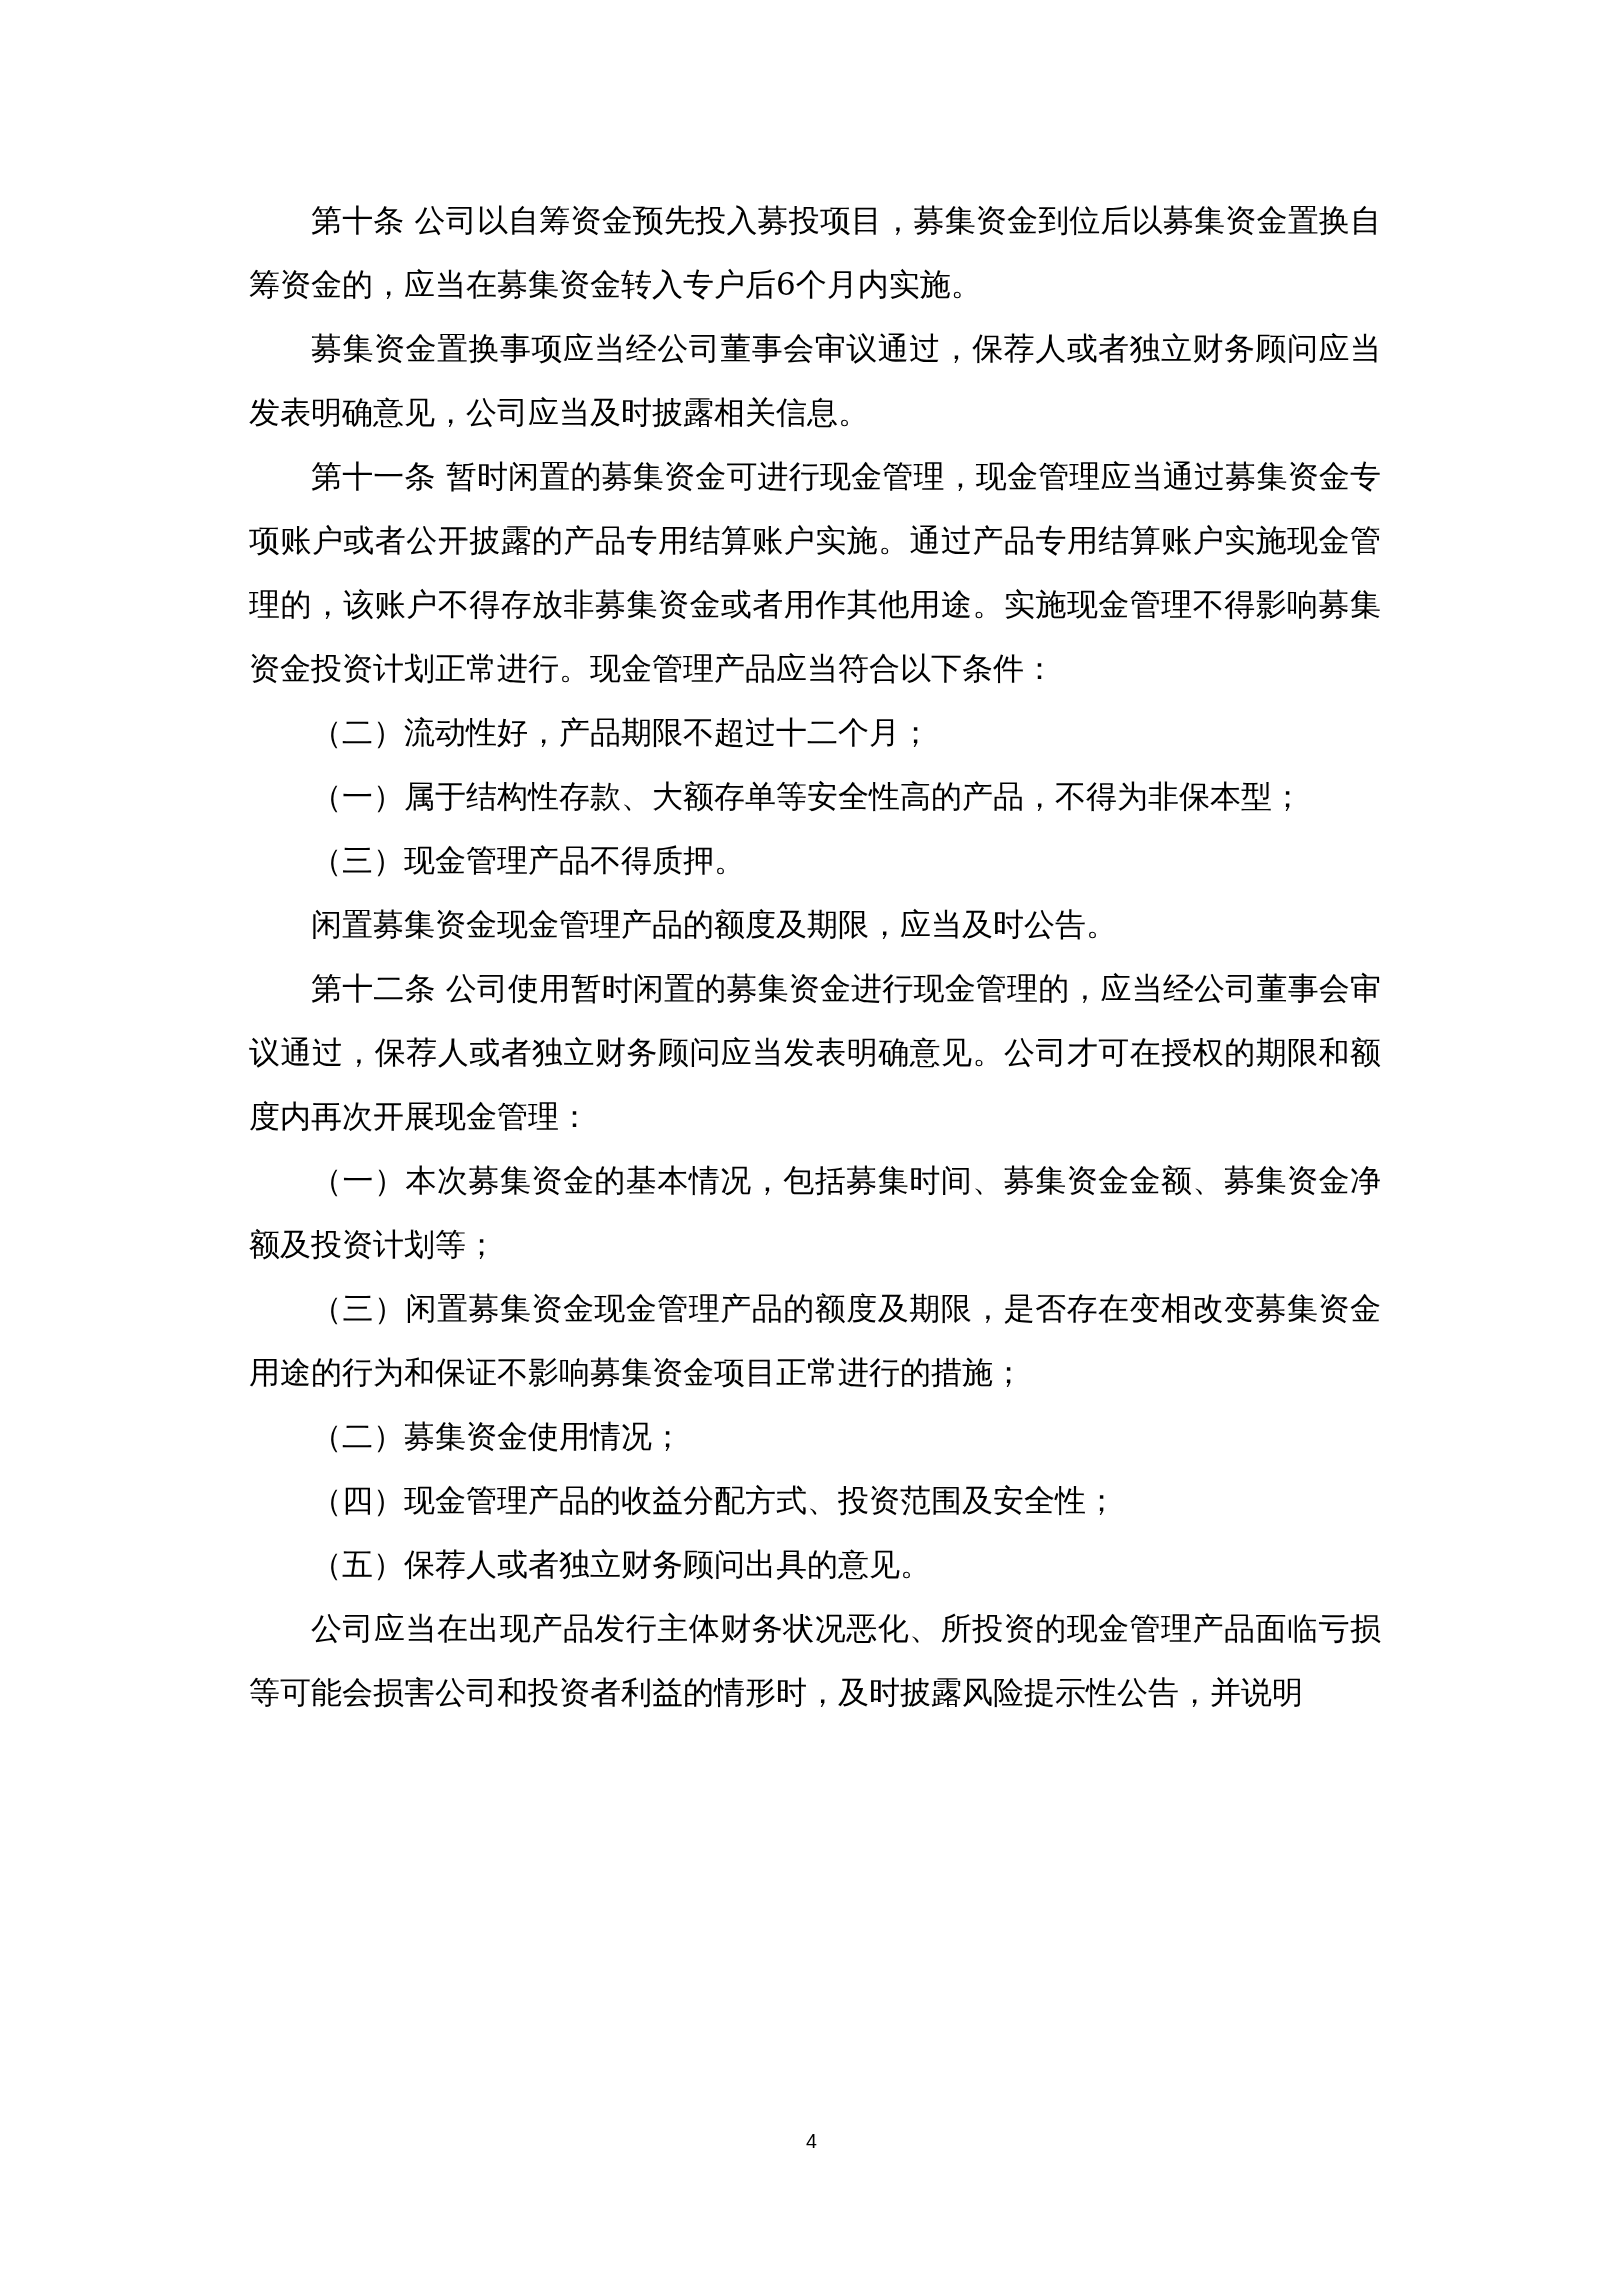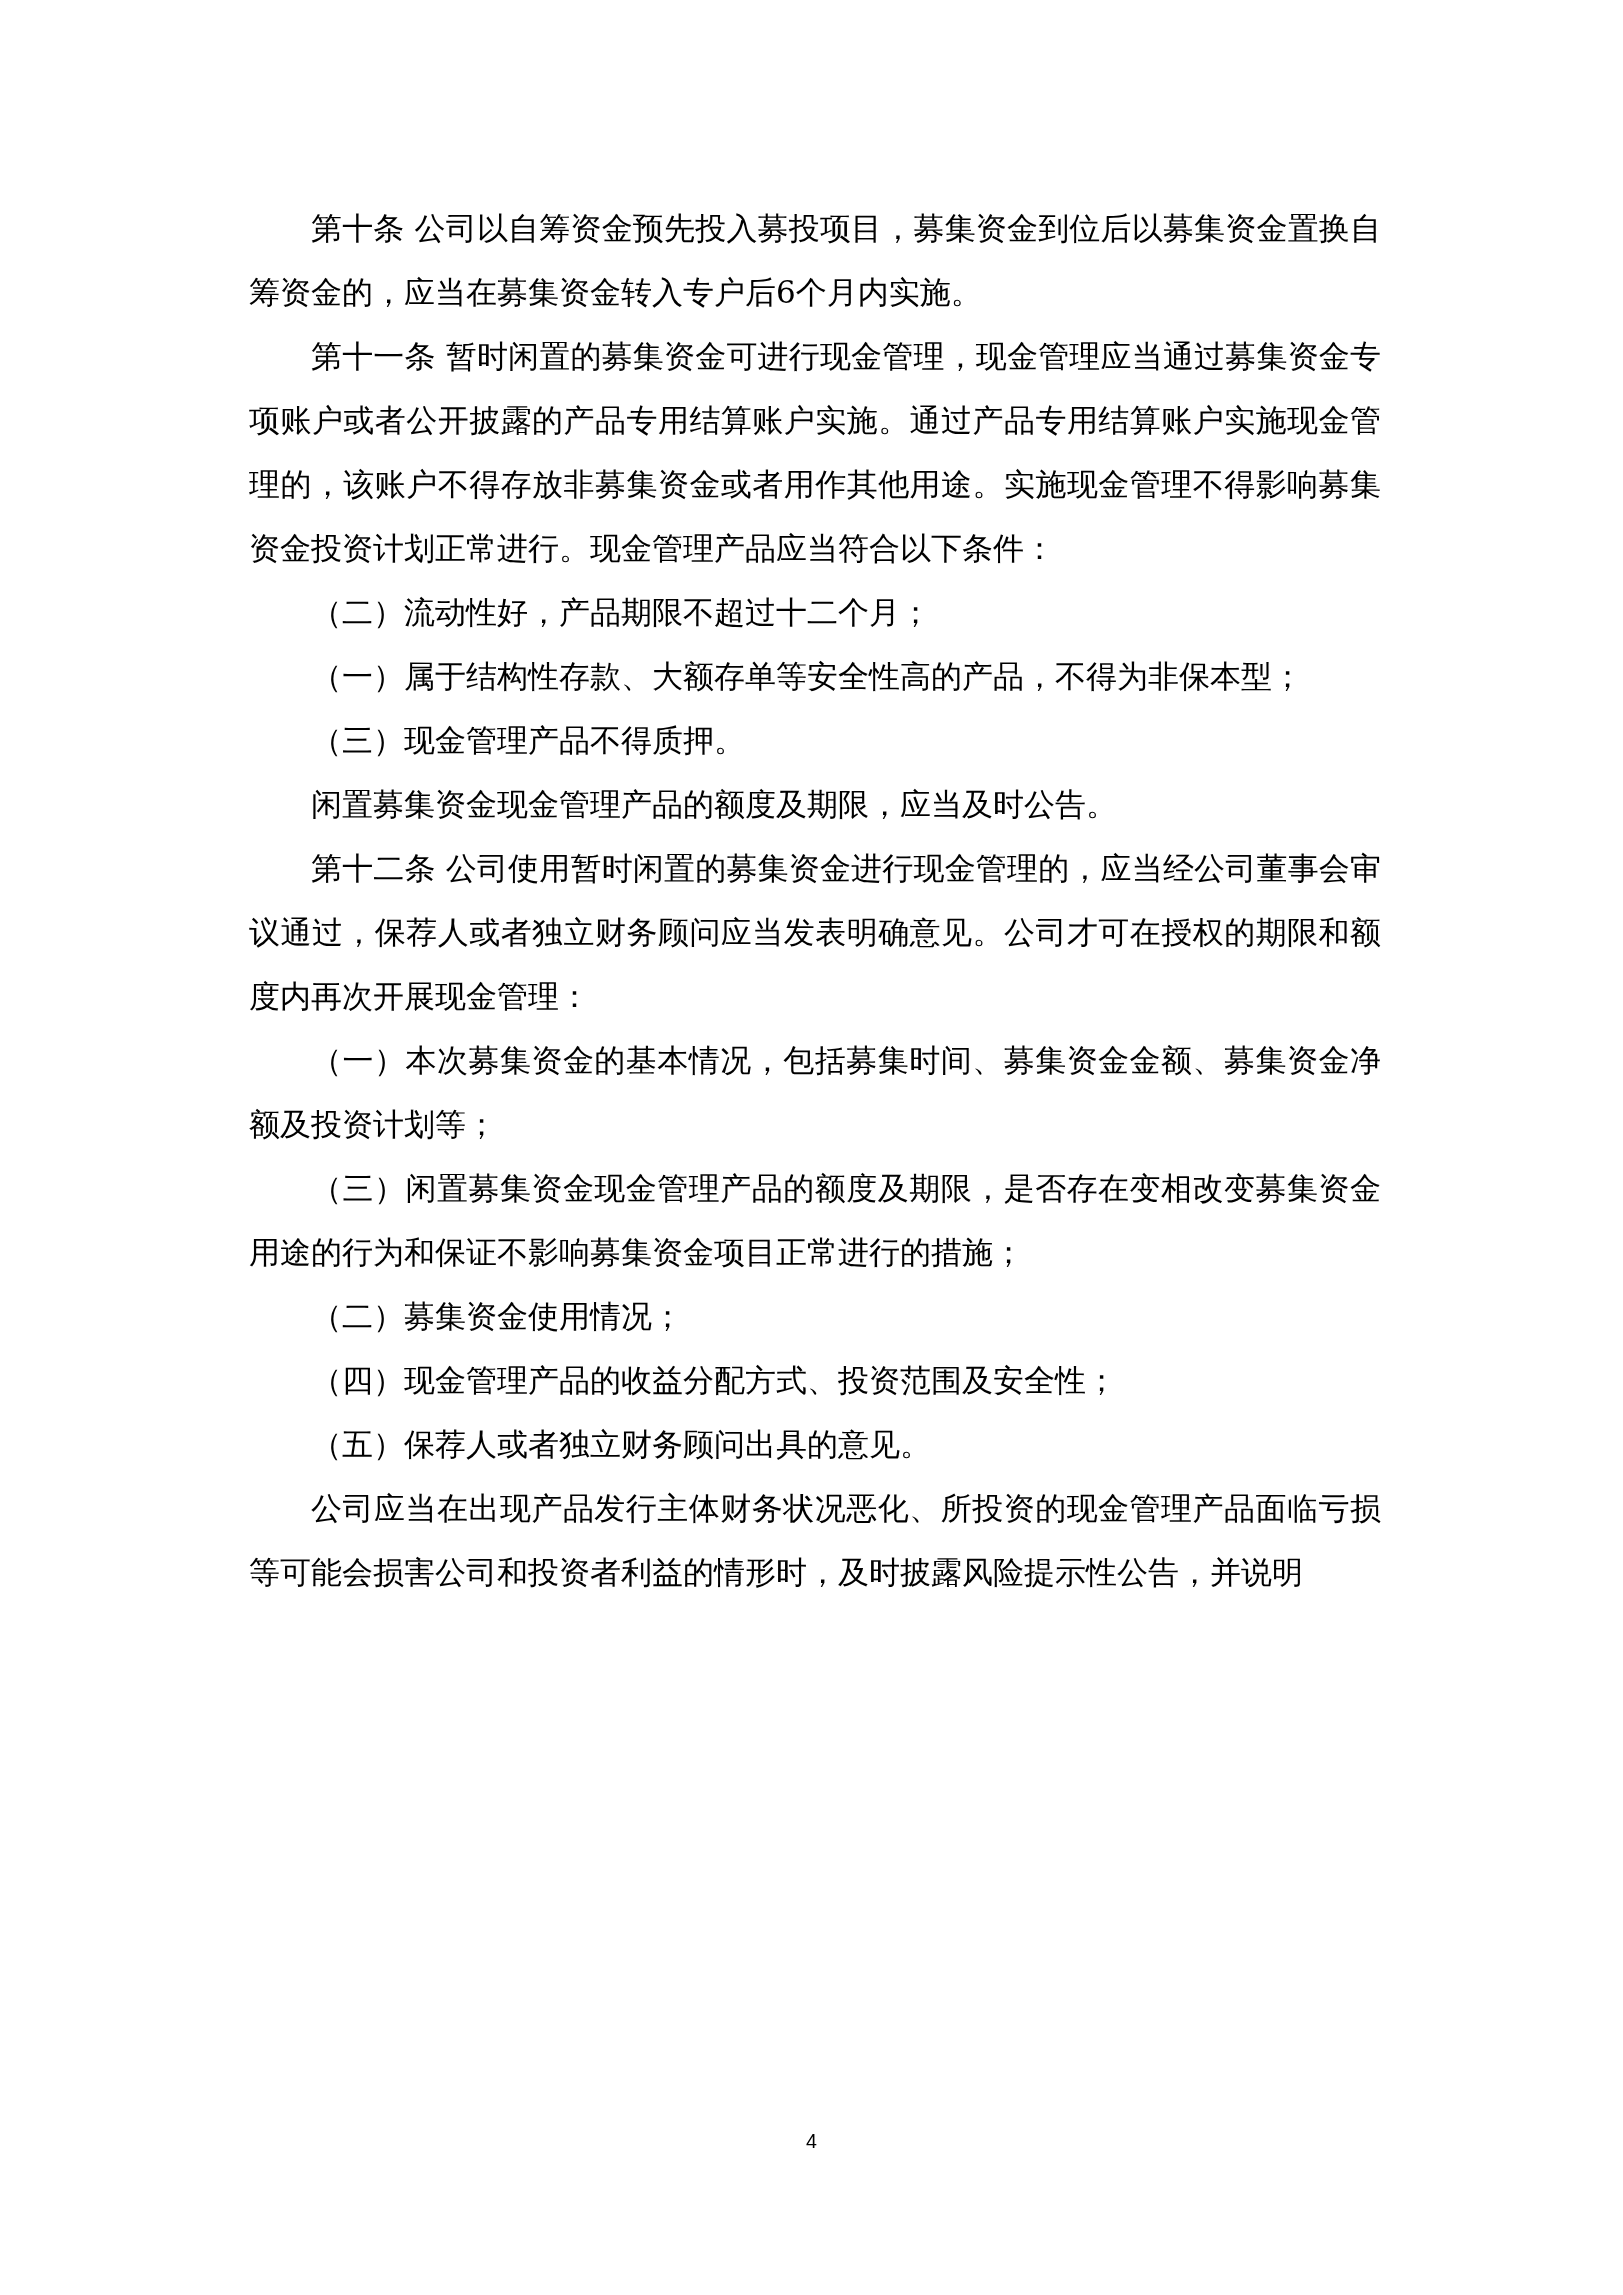--- a/index.html
+++ b/index.html
@@ -1,33 +1,34 @@
 <!DOCTYPE html>
 <html style="font-size:10.5px"><head>
 <meta charset="utf-8">
 <style>
   html, body { margin: 0; padding: 0; background: #ffffff; }
   body { width: 1623px; height: 2295px; position: relative; overflow: hidden; }
   .page {
-    position: absolute; left: 249px; top: 196px; width: 1132px;
+    position: absolute; left: 249px; top: 188px; width: 1132px;
     font-family: "DejaVu Serif", "Liberation Serif", serif;
     font-size: 31px; line-height: 64px; color: #000;
     text-align: justify;
   }
   .p { margin: 0; text-indent: 62px; }
   .pn {
     position: absolute; left: 0; width: 1623px; top: 2130px;
     text-align: center; font-family: "Liberation Sans", sans-serif; font-size: 19.6px; color: #000;
   }
 </style>
 </head>
 <body>
 
 <div class="page">
   <p class="p">第十条  公司以自筹资金预先投入募投项目，募集资金到位后以募集资金置换自筹资金的，应当在募集资金转入专户后6个月内实施。</p>
+  <p class="p">募集资金置换事项应当经公司董事会审议通过，保荐人或者独立财务顾问应当发表明确意见，公司应当及时披露相关信息。</p>
   <p class="p">第十一条  暂时闲置的募集资金可进行现金管理，现金管理应当通过募集资金专项账户或者公开披露的产品专用结算账户实施。通过产品专用结算账户实施现金管理的，该账户不得存放非募集资金或者用作其他用途。实施现金管理不得影响募集资金投资计划正常进行。现金管理产品应当符合以下条件：</p>
   <p class="p">（二）流动性好，产品期限不超过十二个月；</p>
   <p class="p" style="text-indent:62px">（一）属于结构性存款、大额存单等安全性高的产品，不得为非保本型；</p>
   <p class="p">（三）现金管理产品不得质押。</p>
   <p class="p">闲置募集资金现金管理产品的额度及期限，应当及时公告。</p>
   <p class="p">第十二条  公司使用暂时闲置的募集资金进行现金管理的，应当经公司董事会审议通过，保荐人或者独立财务顾问应当发表明确意见。公司才可在授权的期限和额度内再次开展现金管理：</p>
   <p class="p">（一）本次募集资金的基本情况，包括募集时间、募集资金金额、募集资金净额及投资计划等；</p>
   <p class="p">（三）闲置募集资金现金管理产品的额度及期限，是否存在变相改变募集资金用途的行为和保证不影响募集资金项目正常进行的措施；</p>
   <p class="p">（二）募集资金使用情况；</p>
   <p class="p">（四）现金管理产品的收益分配方式、投资范围及安全性；</p>

